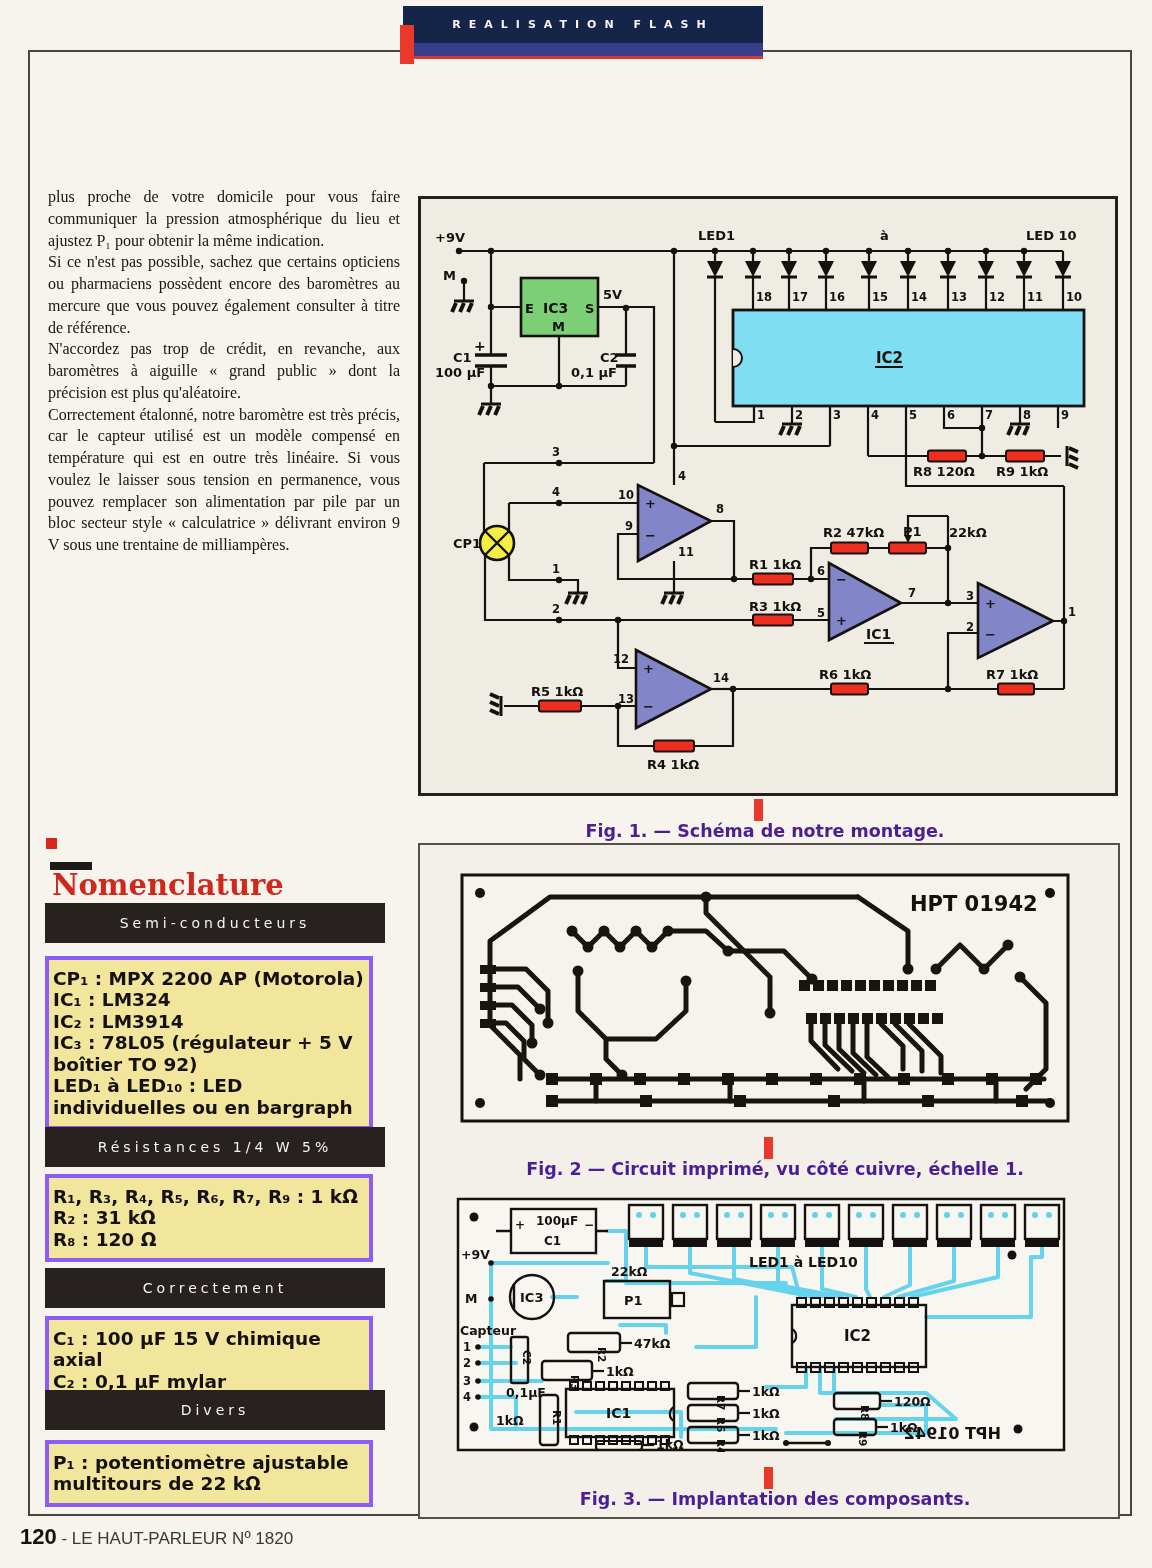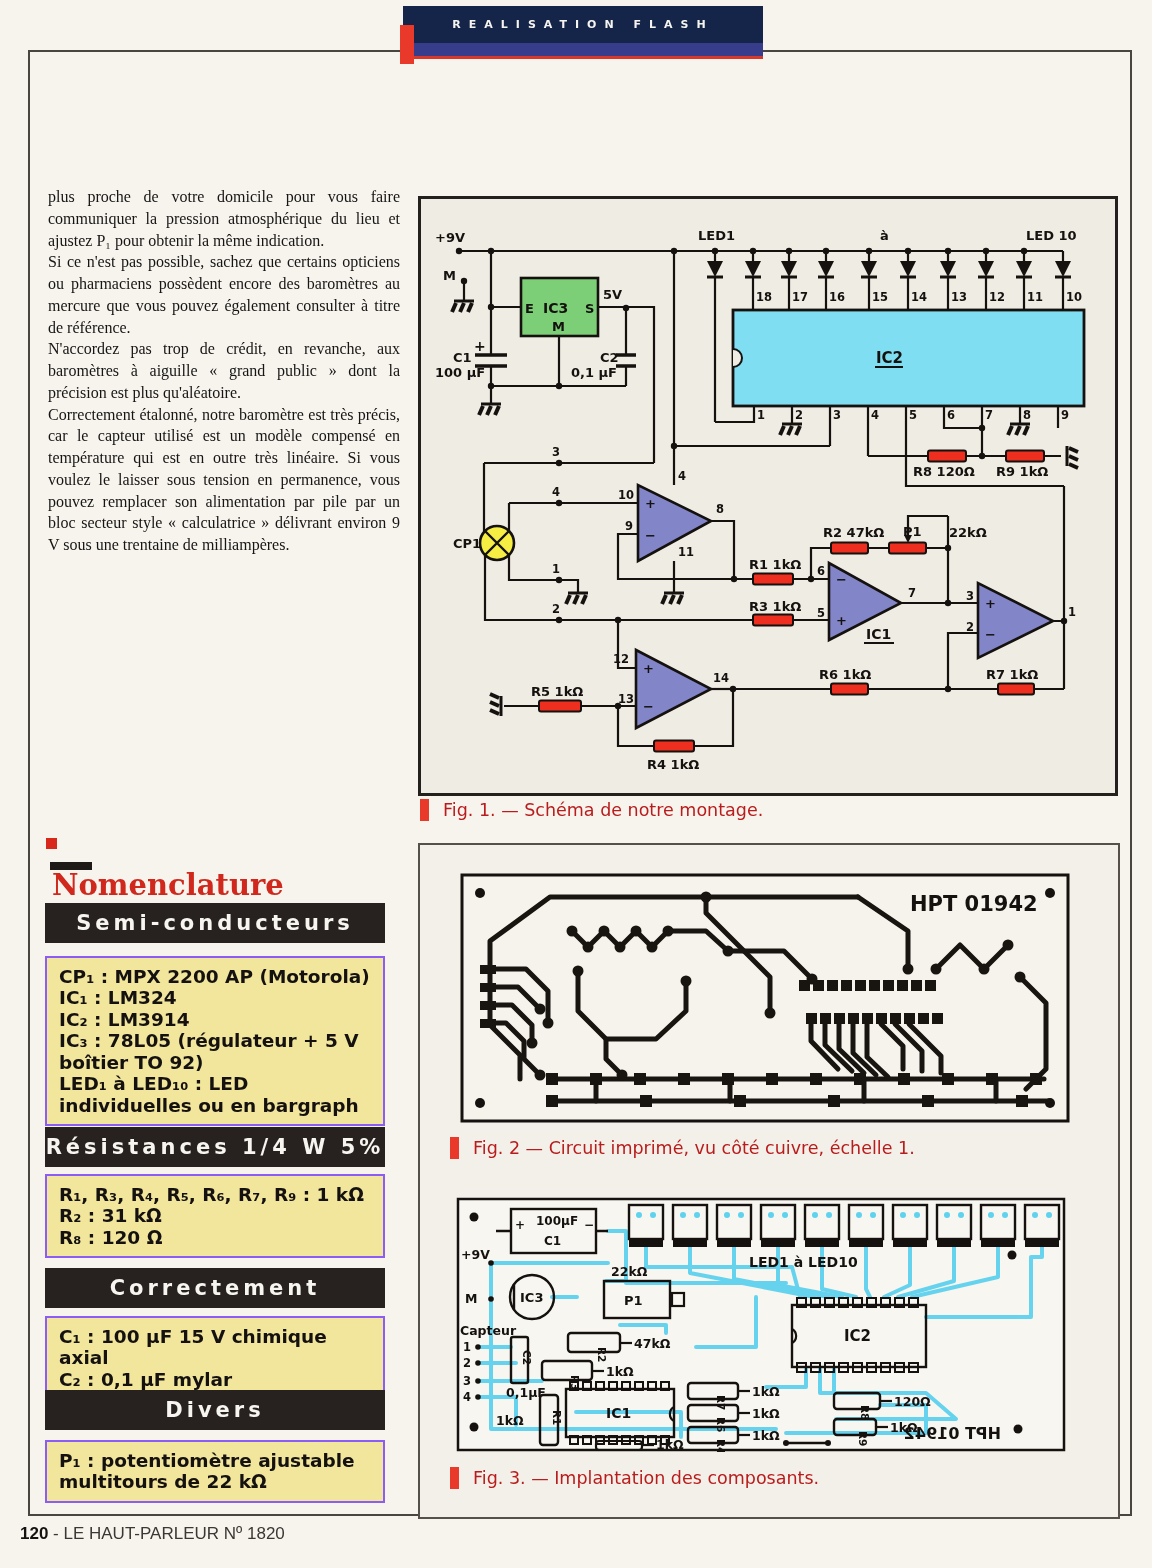--- a/index.html
+++ b/index.html
@@ -23,38 +23,38 @@
   
   .nomen{position:absolute;left:46px;top:826px;display:flex;flex-direction:column;}
   .nomen-bullet{width:11px;height:11px;background:#d8281c;margin-top:12px;}
   .nomen-dash{width:42px;height:8px;background:#1d1a18;margin:13px 0 0 4px;}
   .nomen-title{margin-left:6px;color:#d0281c;font-family:"DejaVu Serif","Liberation Serif",serif;
     font-weight:bold;font-size:29px;line-height:1.1;}
   .nomen-title .l2{margin-left:10px;}
   
   .secbar{position:absolute;left:45px;width:340px;height:40px;background:#272220;
     display:flex;align-items:center;justify-content:center;}
-  .secbar span{color:#f7f5ef;font-weight:bold;font-size:21px;letter-spacing:4px;}
+  .secbar span{color:#f7f5ef;font-weight:normal;font-size:14px;letter-spacing:4px;}
   
-  .ybox{position:absolute;left:45px;width:312px;background:#f2e59c;border:2px solid #8b5cf6;
-    padding:8px 12px;font-weight:bold;font-size:18.5px;line-height:1.16;color:#141110;}
+  .ybox{position:absolute;left:45px;width:312px;background:#f2e59c;border:4px solid #8b5cf6;
+    padding:8px 4px;font-weight:bold;font-size:18.5px;line-height:1.16;color:#141110;}
   .ybox .li{margin:0;}
   
   .fig1-box{position:absolute;left:418px;top:196px;width:700px;height:600px;background:#efece3;
     border:3px solid #23201d;box-sizing:border-box;}
-  .figcap{position:absolute;display:flex;align-items:center;font-weight:normal;font-size:17.5px;color:#b91c1c;}
+  .figcap{position:absolute;display:flex;align-items:center;font-weight:bold;font-size:17.5px;color:#4c1d95;flex-direction:column;}
   .figcap .rb{width:9px;height:22px;background:#e8392a;margin-right:14px;flex:0 0 auto;}
   .box23{position:absolute;left:418px;top:843px;width:702px;height:676px;background:#f3f0e9;
     border:2px solid #55504a;box-sizing:border-box;}
   .fig2-svg{position:absolute;left:40px;top:28px;}
   .fig3-svg{position:absolute;left:36px;top:352px;}
   
   .footer{position:absolute;left:20px;top:1524px;font-size:17px;color:#3a3734;
     font-family:"Liberation Sans",sans-serif;}
-  .footer b{color:#14110f;font-size:17px;}
+  .footer b{color:#14110f;font-size:22px;}
   
   svg text{font-family:"DejaVu Sans",sans-serif;font-weight:bold;fill:#14110f;}
 </style>
 </head>
 <body>
 
 <div class="page">
   <div class="frame"></div>
 
   <div class="banner-red-bar"></div>

